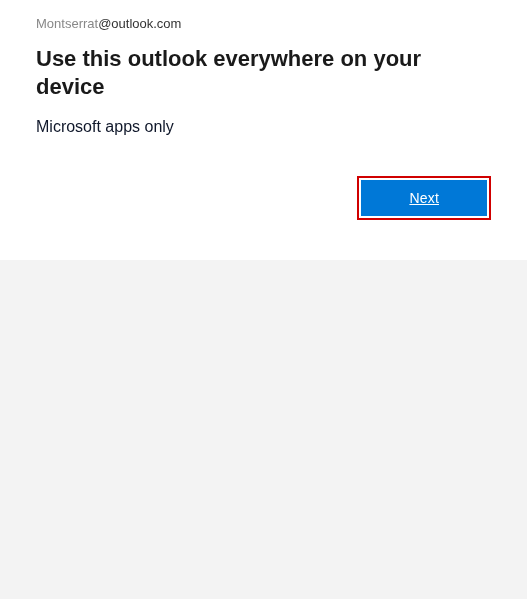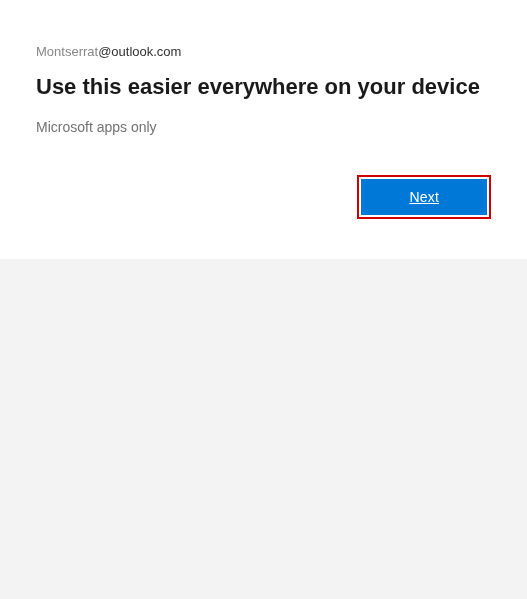--- a/index.html
+++ b/index.html
@@ -15,21 +15,21 @@
       font-family: 'Segoe UI', Arial, sans-serif;
       display: flex;
       align-items: flex-start;
       justify-content: center;
     }
 
     .container {
       width: 100%;
       height: 100%;
       background-color: #ffffff;
-      padding: 44px 36px 36px 36px;
+      padding: 16px 36px 36px 36px;
       display: flex;
       flex-direction: column;
       position: relative;
     }
 
     .email-text {
       font-size: 13px;
       color: #888888;
       margin-bottom: 14px;
     }
@@ -52,22 +52,22 @@
     }
 
     .description {
       font-size: 14px;
       color: #333333;
       line-height: 1.5;
       margin-bottom: 20px;
     }
 
     .ms-apps-link {
-      font-size: 14px;
-      color: #737373;
+      font-size: 16px;
+      color: #0f172a;
       text-decoration: none;
       margin-bottom: 32px;
       display: inline-block;
     }
 
     .button-row {
       display: flex;
       justify-content: flex-end;
       align-items: flex-start;
       margin-top: 8px;
@@ -100,21 +100,21 @@
   </style>
 </head>
 <body>
 
 <div class="container">
 
   <div class="email-text">
     <span class="email-username">Montserrat</span><span class="email-domain">@outlook.com</span>
   </div>
 
-  <h1 class="title">Use this easier everywhere on your device</h1>
+  <h1 class="title">Use this outlook everywhere on your device</h1>
 
 
   <a class="ms-apps-link" href="#">Microsoft apps only</a>
 
   <div class="button-row">
     <div class="next-button-wrapper">
       <button class="next-button">Next</button>
     </div>
   </div>
 

